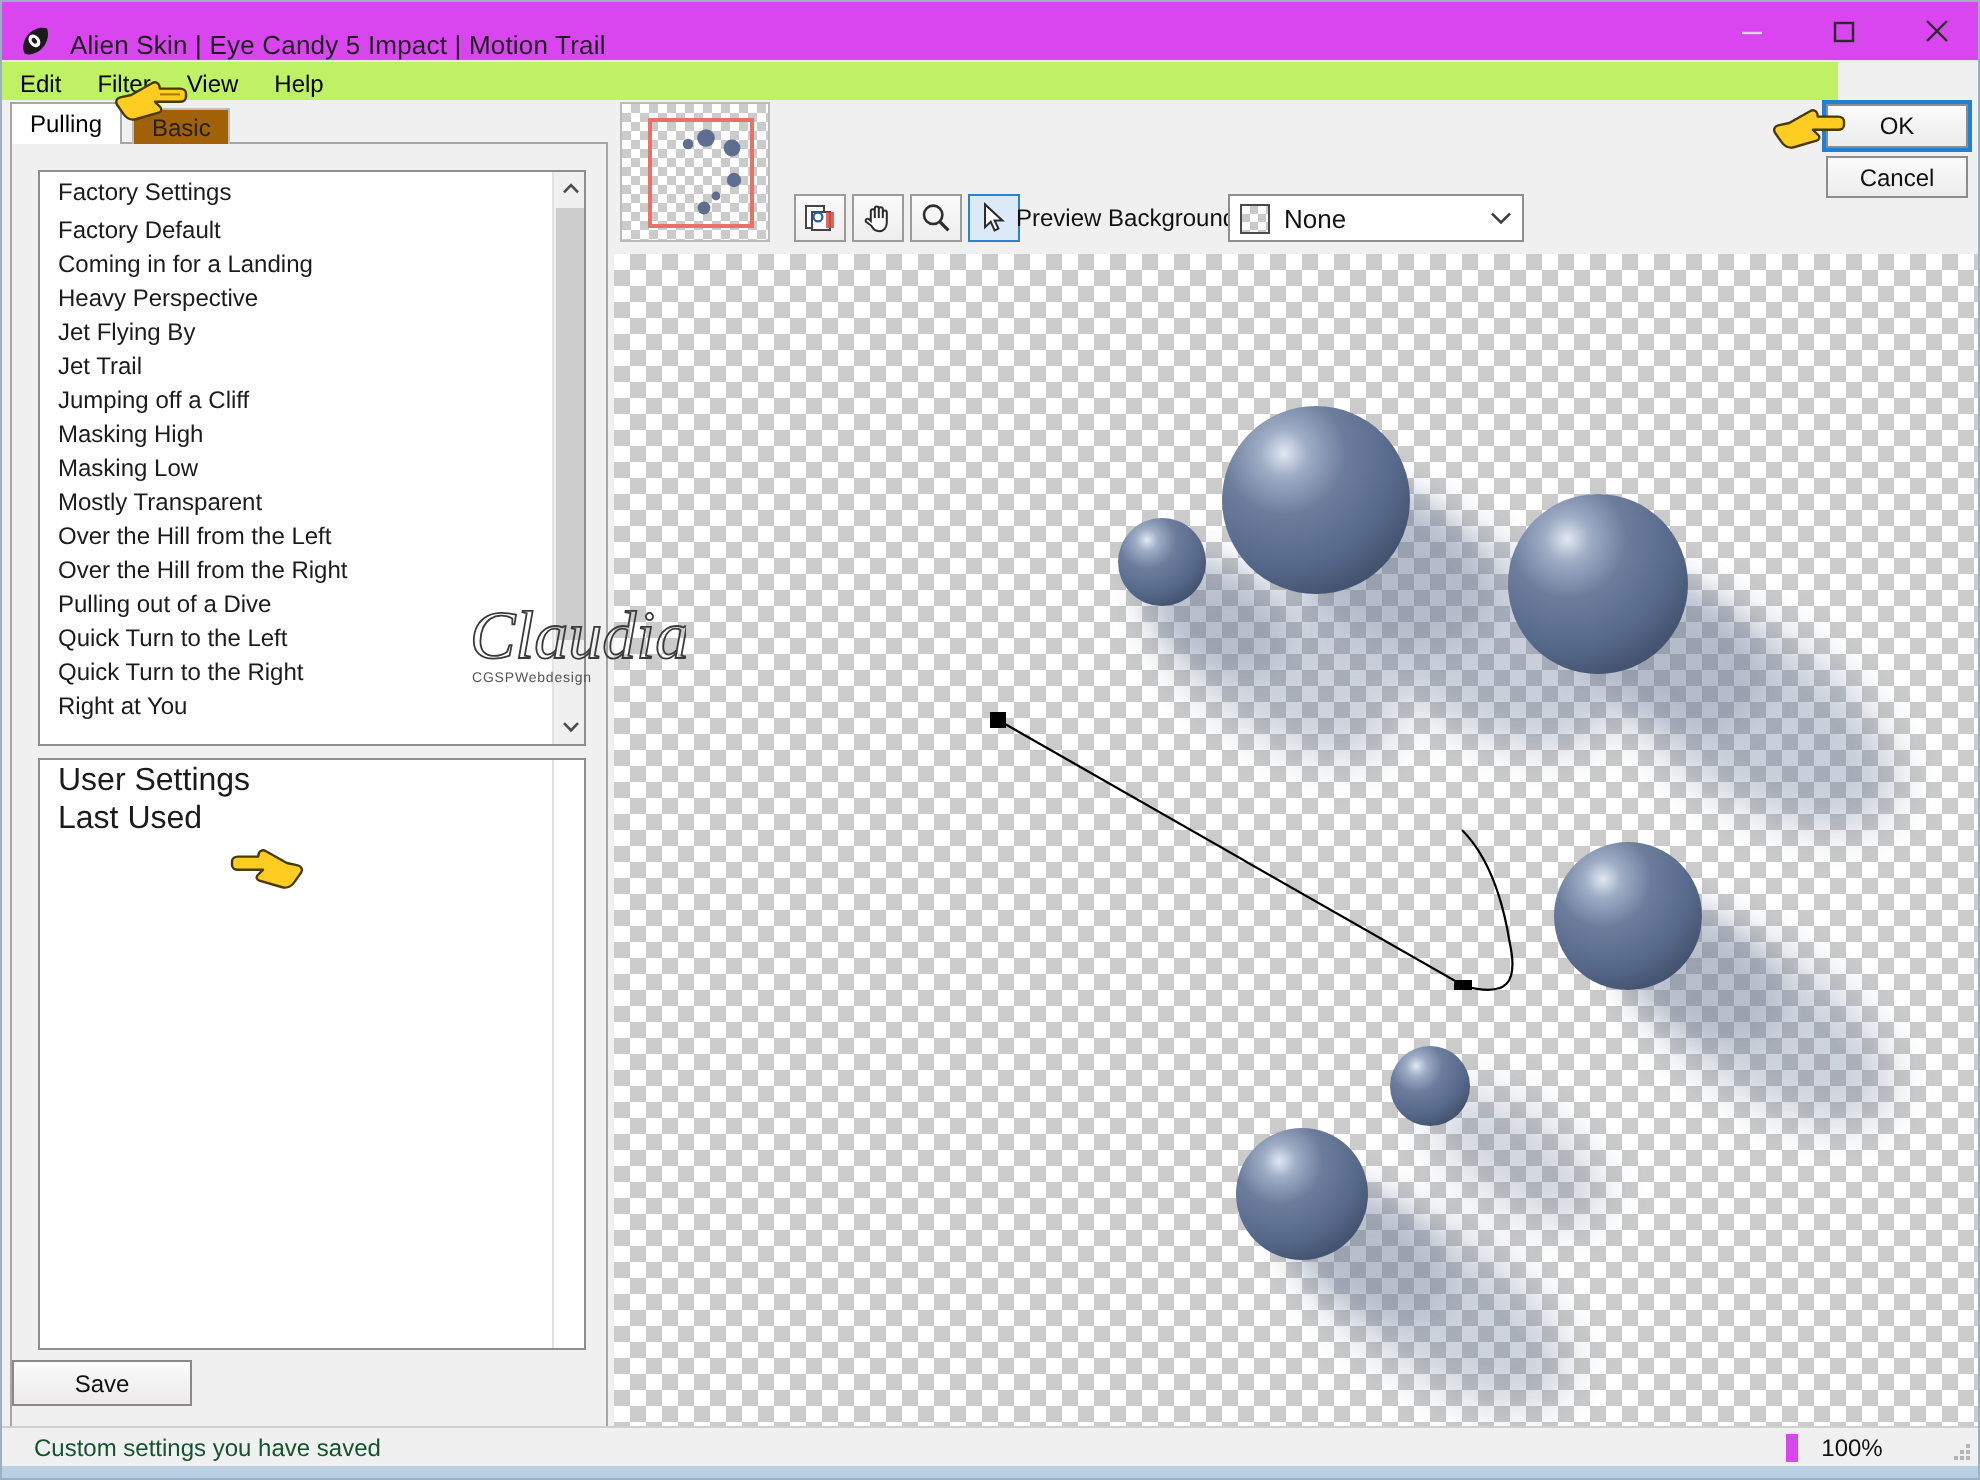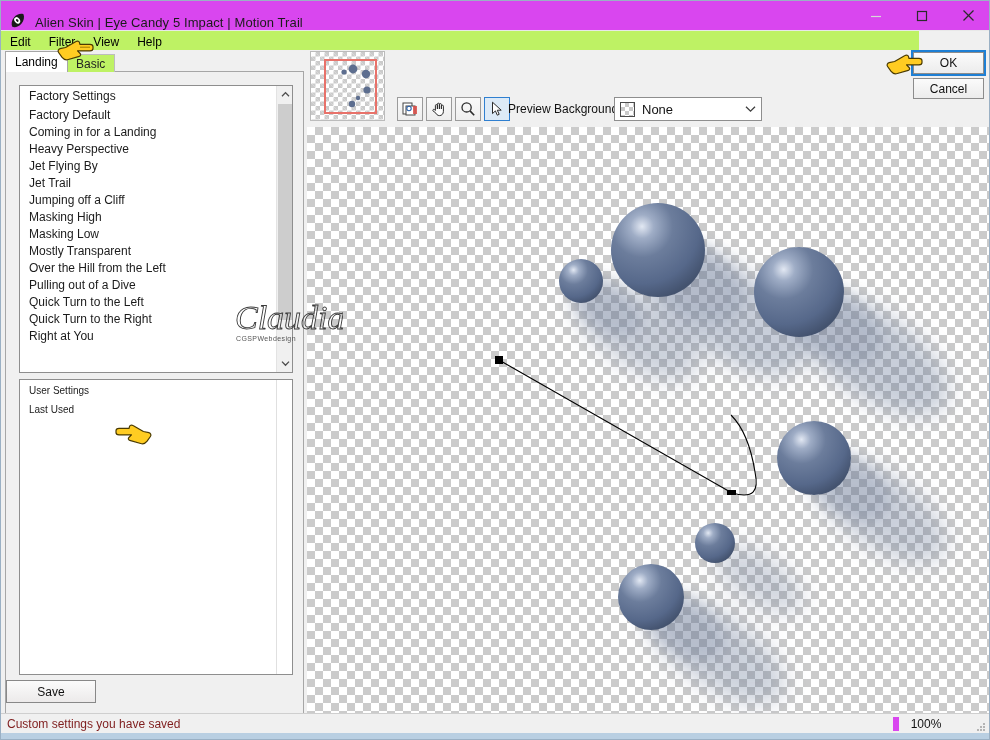--- a/index.html
+++ b/index.html
@@ -76,21 +76,21 @@
     border-bottom: none;
   }
   .tab.active {
     background: #ffffff;
     left: 4px;
     height: 21px;
     border-color: #a6a6a6;
     z-index: 3;
   }
   .tab.inactive {
-    background: #bef264;
+    background: #a16207;
     left: 65px;
     bottom: 0; height: 18px;
     border-color: #bdbdbd;
     color: #222;
     z-index: 1;
   }
 
   
   #leftpanel {
     position: absolute; left: 4px; top: 70px;
@@ -148,21 +148,21 @@
     background: #ffffff;
     border: 1px solid #8e8e8e;
     overflow: hidden;
   }
   #user-list {
     position: absolute; left: 0; top: 0;
     width: 256px;
   }
   .user-row {
     height: 17px; line-height: 17px;
-    font-size: 10px; color: #1b1b1b;
+    font-size: 16px; color: #1b1b1b;
     padding-left: 9px;
     white-space: nowrap;
   }
   .user-row.gap { height: 21px; line-height: 21px; }
   .user-row.selected {
     background: #3399ff;
     color: #ffffff;
     display: inline-block;
     padding-left: 9px; padding-right: 3px;
     height: 16px; line-height: 16px;
@@ -285,22 +285,22 @@
 
   
   #statusbar {
     position: absolute; left: 0; bottom: 6px;
     width: 990px; height: 20px;
     background: #f0f0f0;
     border-top: 1px solid #cfcfcf;
     display: flex; align-items: center;
   }
   #status-text {
-    font-size: 12px; color: #7f1d1d;
-    margin-left: 6px;
+    font-size: 12px; color: #14532d;
+    margin-left: 16px;
   }
   #status-zoom {
     position: absolute; right: 38px;
     font-size: 12px; color: #111;
     border-left: 6px solid #d946ef;
     padding-left: 0px; width: 60px; text-align: center;
   }
   #status-grip {
     position: absolute; right: 4px; bottom: 2px;
     width: 12px; height: 12px;
@@ -350,39 +350,40 @@
   </div>
 
   <div id="menubar">
     <span class="menu-item">Edit</span>
     <span class="menu-item">Filter</span>
     <span class="menu-item">View</span>
     <span class="menu-item">Help</span>
   </div>
 
   <div id="tabstrip">
-    <div class="tab active">Landing</div>
+    <div class="tab active">Pulling</div>
     <div class="tab inactive">Basic</div>
   </div>
 
   <div id="leftpanel">
 
     <div id="presets-box">
       <div id="presets-list">
         <div class="preset-row gap">Factory Settings</div>
         <div class="preset-row">Factory Default</div>
         <div class="preset-row">Coming in for a Landing</div>
         <div class="preset-row">Heavy Perspective</div>
         <div class="preset-row">Jet Flying By</div>
         <div class="preset-row">Jet Trail</div>
         <div class="preset-row">Jumping off a Cliff</div>
         <div class="preset-row">Masking High</div>
         <div class="preset-row">Masking Low</div>
         <div class="preset-row">Mostly Transparent</div>
         <div class="preset-row">Over the Hill from the Left</div>
+        <div class="preset-row">Over the Hill from the Right</div>
         <div class="preset-row">Pulling out of a Dive</div>
         <div class="preset-row">Quick Turn to the Left</div>
         <div class="preset-row">Quick Turn to the Right</div>
         <div class="preset-row">Right at You</div>
       </div>
       <div class="vscroll">
         <div class="vs-arrow up">
           <svg width="9" height="7" viewBox="0 0 9 7">
             <polyline points="1,5.2 4.5,1.6 8,5.2" fill="none" stroke="#4b4b4b" stroke-width="1.3"></polyline>
           </svg>

